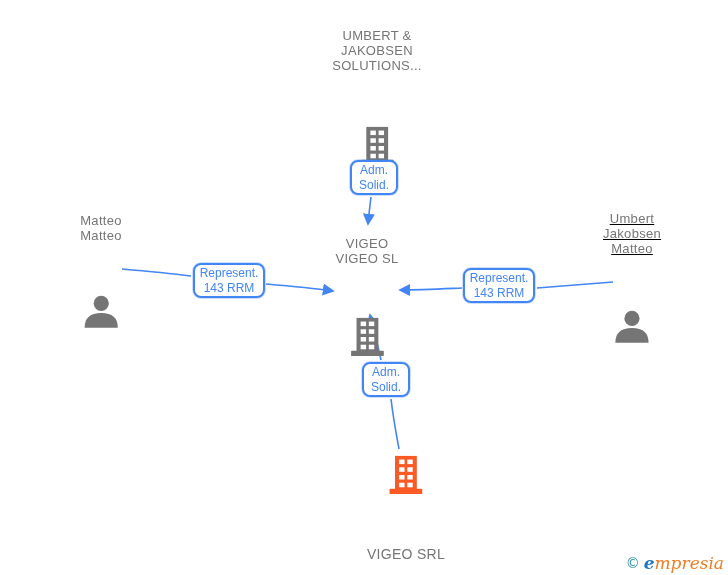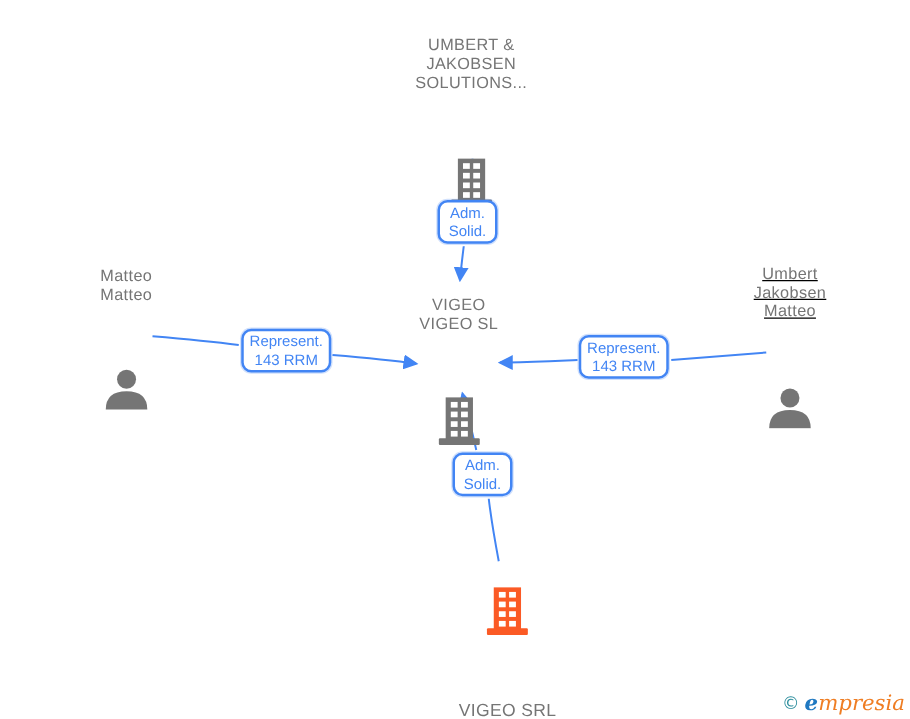--- a/index.html
+++ b/index.html
@@ -123,21 +123,21 @@
         <rect x="14.5" y="12.5" width="6" height="5"></rect>
           <rect x="23.5" y="12.5" width="6" height="5"></rect>
         <rect x="14.5" y="21" width="6" height="5"></rect>
           <rect x="23.5" y="21" width="6" height="5"></rect>
         <rect x="14.5" y="29.5" width="6" height="5"></rect>
           <rect x="23.5" y="29.5" width="6" height="5"></rect>
       </g>
     </svg>
   </div>
 
-  <div class="node" style="left:406px;top:469px;">
+  <div class="node" style="left:406px;top:455px;">
     <svg class="icon orange" width="40" height="40" viewBox="0 0 44 42">
       <g fill="currentColor">
         <rect x="10" y="0" width="24" height="37"></rect>
         <rect x="4" y="36" width="36" height="6" rx="1"></rect>
       </g>
       <g fill="#ffffff">
         <rect x="14.5" y="4" width="6" height="5"></rect>
           <rect x="23.5" y="4" width="6" height="5"></rect>
         <rect x="14.5" y="12.5" width="6" height="5"></rect>
           <rect x="23.5" y="12.5" width="6" height="5"></rect>

